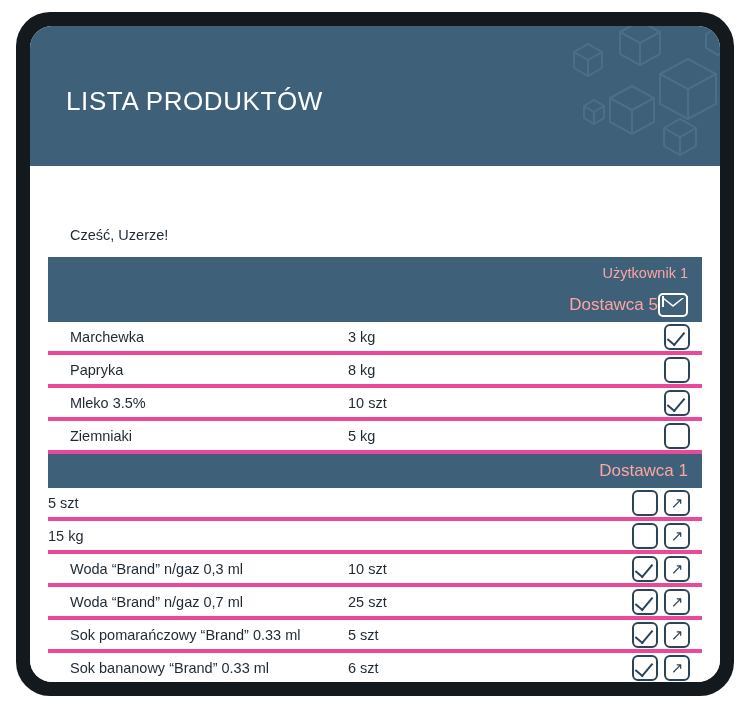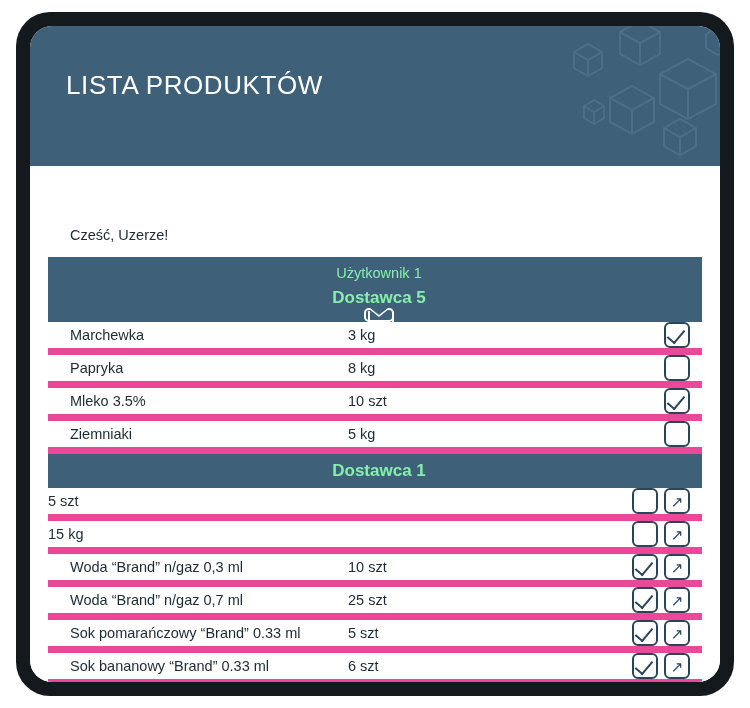--- a/index.html
+++ b/index.html
@@ -40,21 +40,21 @@
   
   .header {
     position: relative;
     height: 140px;
     background: #3f6079;
     overflow: hidden;
   }
   .header-title {
     position: absolute;
     left: 36px;
-    top: 44px;
+    top: 60px;
     font-size: 26px;
     letter-spacing: 0.6px;
     color: #ffffff;
     font-weight: 500;
   }
   .boxes {
     position: absolute;
     right: -4px;
     top: -16px;
     width: 300px;
@@ -67,34 +67,34 @@
     background: #ffffff;
   }
   .greeting {
     font-size: 14.5px;
     color: #1e2a33;
     padding: 22px 0 14px 22px;
     margin-top: 39px;
   }
   .bar {
     background: #3f6079;
-    color: #86efac;
-    display: flex;
-    align-items: center;
-    justify-content: center;
+    color: #fca5a5;
+    display: flex;
+    align-items: center;
+    justify-content: flex-end;
     padding: 0 14px 0 22px;
   }
   .bar.user { height: 31px; font-size: 14.5px; font-weight: 400; }
-  .bar.supplier { height: 34px; font-size: 17px; font-weight: 700; flex-direction: column; }
+  .bar.supplier { height: 34px; font-size: 17px; font-weight: 400; }
   .bar.supplier.second { margin-top: 0; }
   .row {
     display: flex;
     align-items: center;
     height: 33px;
-    border-bottom: 7px solid #ec4899;
+    border-bottom: 4px solid #ec4899;
     font-size: 14.5px;
     color: #1e2a33;
   }
   .row:first-of-type { }
   .row .name { flex: 0 0 300px; padding-left: 22px; }
   .row .qty { flex: 1; }
   .row .actions {
     display: flex;
     align-items: center;
     gap: 6px;

